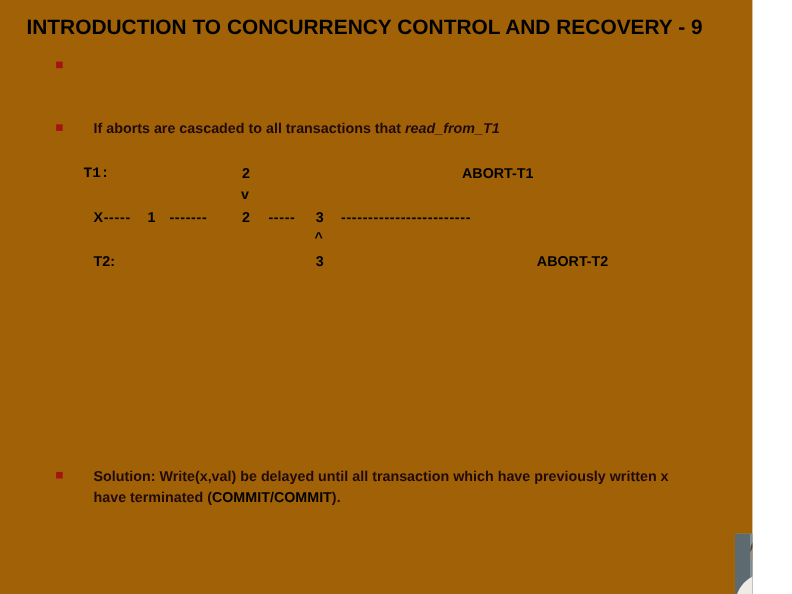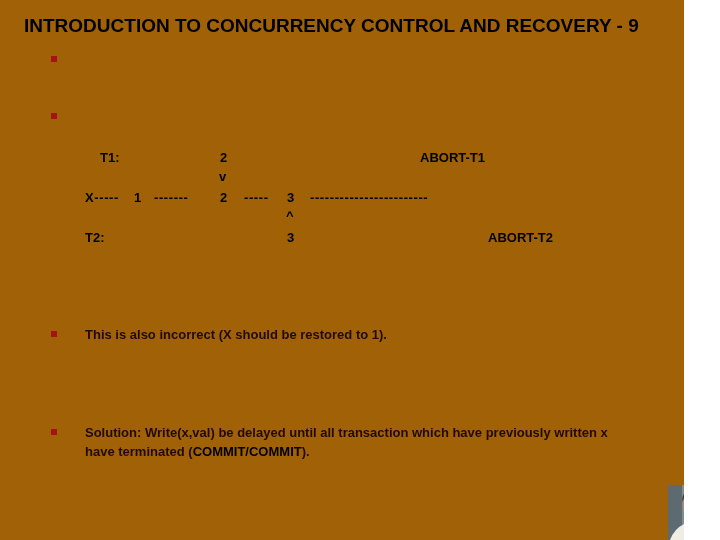--- a/index.html
+++ b/index.html
@@ -17,21 +17,21 @@
   .b2{top:107px;} .b2 .btext{width:600px;}
   .b3{top:267px;} .b3 .btext{width:590px;}
   .b4{top:325px;} .b4 .btext{width:620px;}
   .b5{top:365px;} .b5 .btext{width:530px;}
   .b6{top:423px;} .b6 .btext{width:530px;}
   .btext .it{font-style:italic;}
   .btext .blk{color:#000;}
   .dg{position:absolute;font-size:13px;font-weight:bold;line-height:14px;
       color:var(--diagram_text,#000);white-space:pre;}
   .dash{letter-spacing:0.6px;}
-  .dg-t1-label{left:100px;top:151px;}
+  .dg-t1-label{left:76px;top:151px;font-family:Liberation Mono, monospace;}
   .dg-t1-write{left:220px;top:151px;}
   .dg-t1-abort{left:420px;top:151px;}
   .dg-down{left:219px;top:170px;}
   .dg-xlabel{left:85px;top:191px;}
   .dg-xv1{left:134px;top:191px;}
   .dg-dash1{left:154px;top:191px;}
   .dg-xv2{left:220px;top:191px;}
   .dg-dash2{left:244px;top:191px;}
   .dg-xv3{left:287px;top:191px;}
   .dg-dash3{left:310px;top:191px;}
@@ -47,20 +47,21 @@
 <div class="slide">
 
   <div class="title">INTRODUCTION TO CONCURRENCY CONTROL AND RECOVERY - 9</div>
 
   <div class="bullet b1">
     <span class="marker"></span>
   </div>
 
   <div class="bullet b2">
     <span class="marker"></span>
+    <div class="btext"><span>If aborts are cascaded to all transactions that </span><span class="it">read_from_T1</span></div>
   </div>
 
   <div>
     <span class="dg dg-t1-label">T1:</span>
     <span class="dg dg-t1-write">2</span>
     <span class="dg dg-t1-abort">ABORT-T1</span>
     <span class="dg dg-down">v</span>
     <span class="dg dg-xlabel dash">X-----</span>
     <span class="dg dg-xv1">1</span>
     <span class="dg dg-dash1 dash">-------</span>
@@ -68,24 +69,20 @@
     <span class="dg dg-dash2 dash">-----</span>
     <span class="dg dg-xv3">3</span>
     <span class="dg dg-dash3 dash">------------------------</span>
     <span class="dg dg-up">^</span>
     <span class="dg dg-t2-label">T2:</span>
     <span class="dg dg-t2-write">3</span>
     <span class="dg dg-t2-abort">ABORT-T2</span>
   </div>
 
 
-  <div class="bullet b4">
-    <span class="marker"></span>
-    <div class="btext"><span>This is also incorrect (X should be restored to 1).</span></div>
-  </div>
 
 
   <div class="bullet b6">
     <span class="marker"></span>
     <div class="btext"><span>Solution: Write(x,val) be delayed until all transaction which have previously written x have terminated (</span><span class="blk">COMMIT/COMMIT</span><span>).</span></div>
   </div>
 
   <svg class="photo" viewBox="0 0 52 55" aria-hidden="true">
     <rect x="0" y="0" width="52" height="55" fill="#a7b4b8"></rect>
     <rect x="0" y="0" width="14" height="55" fill="#5d6a70"></rect>

